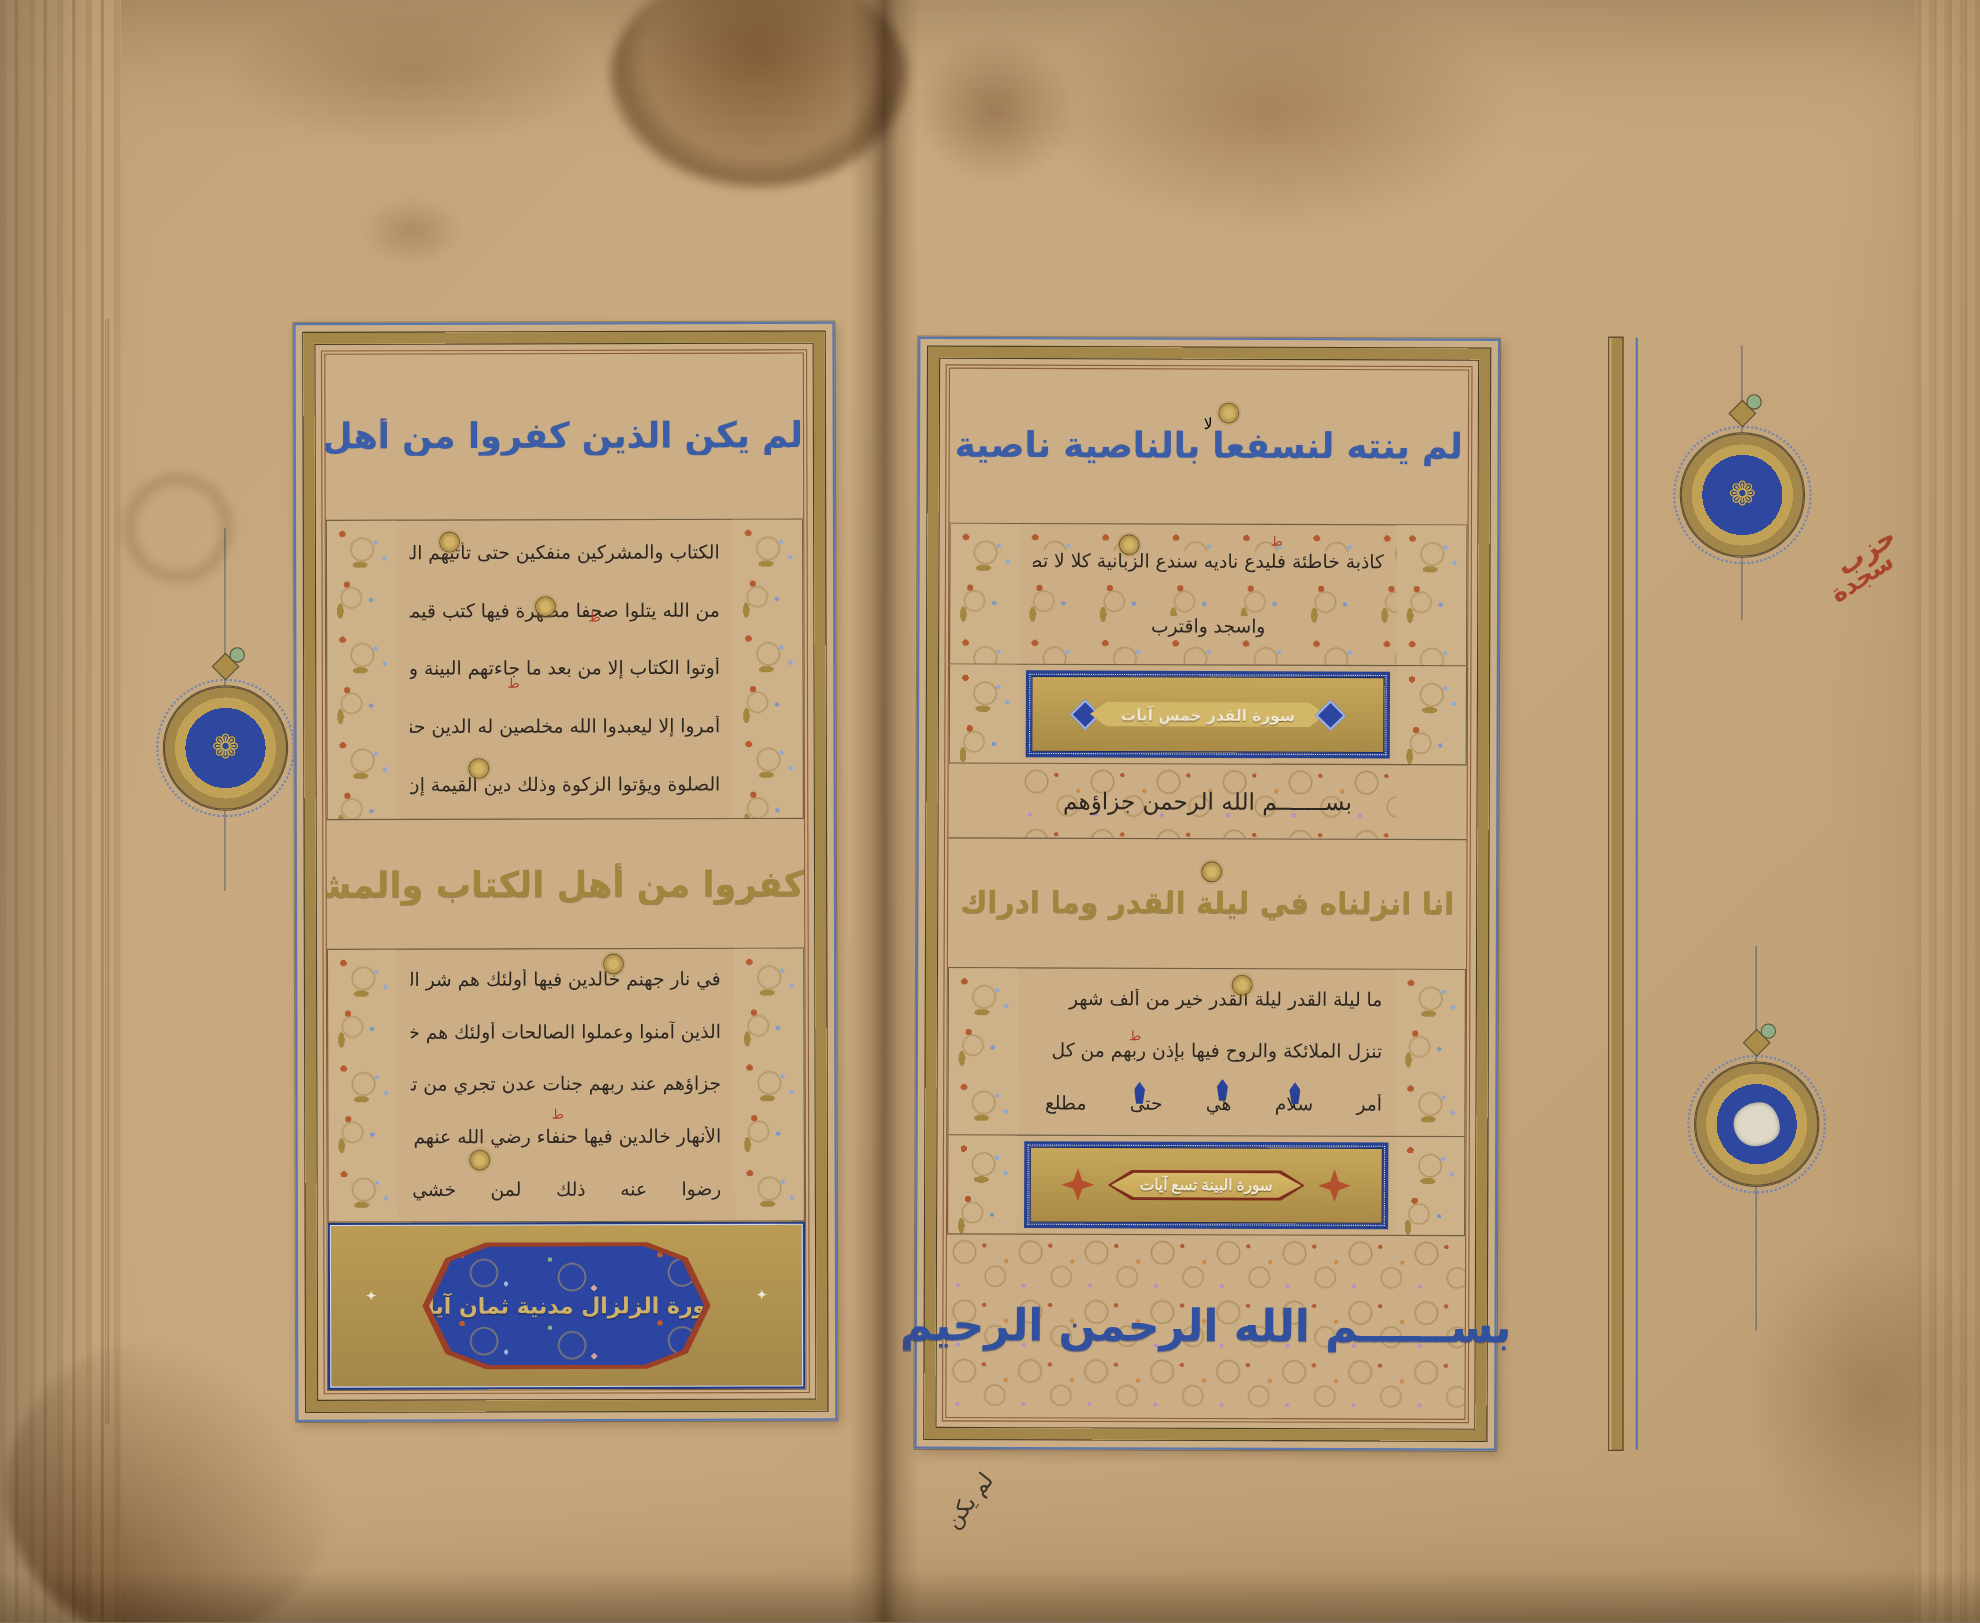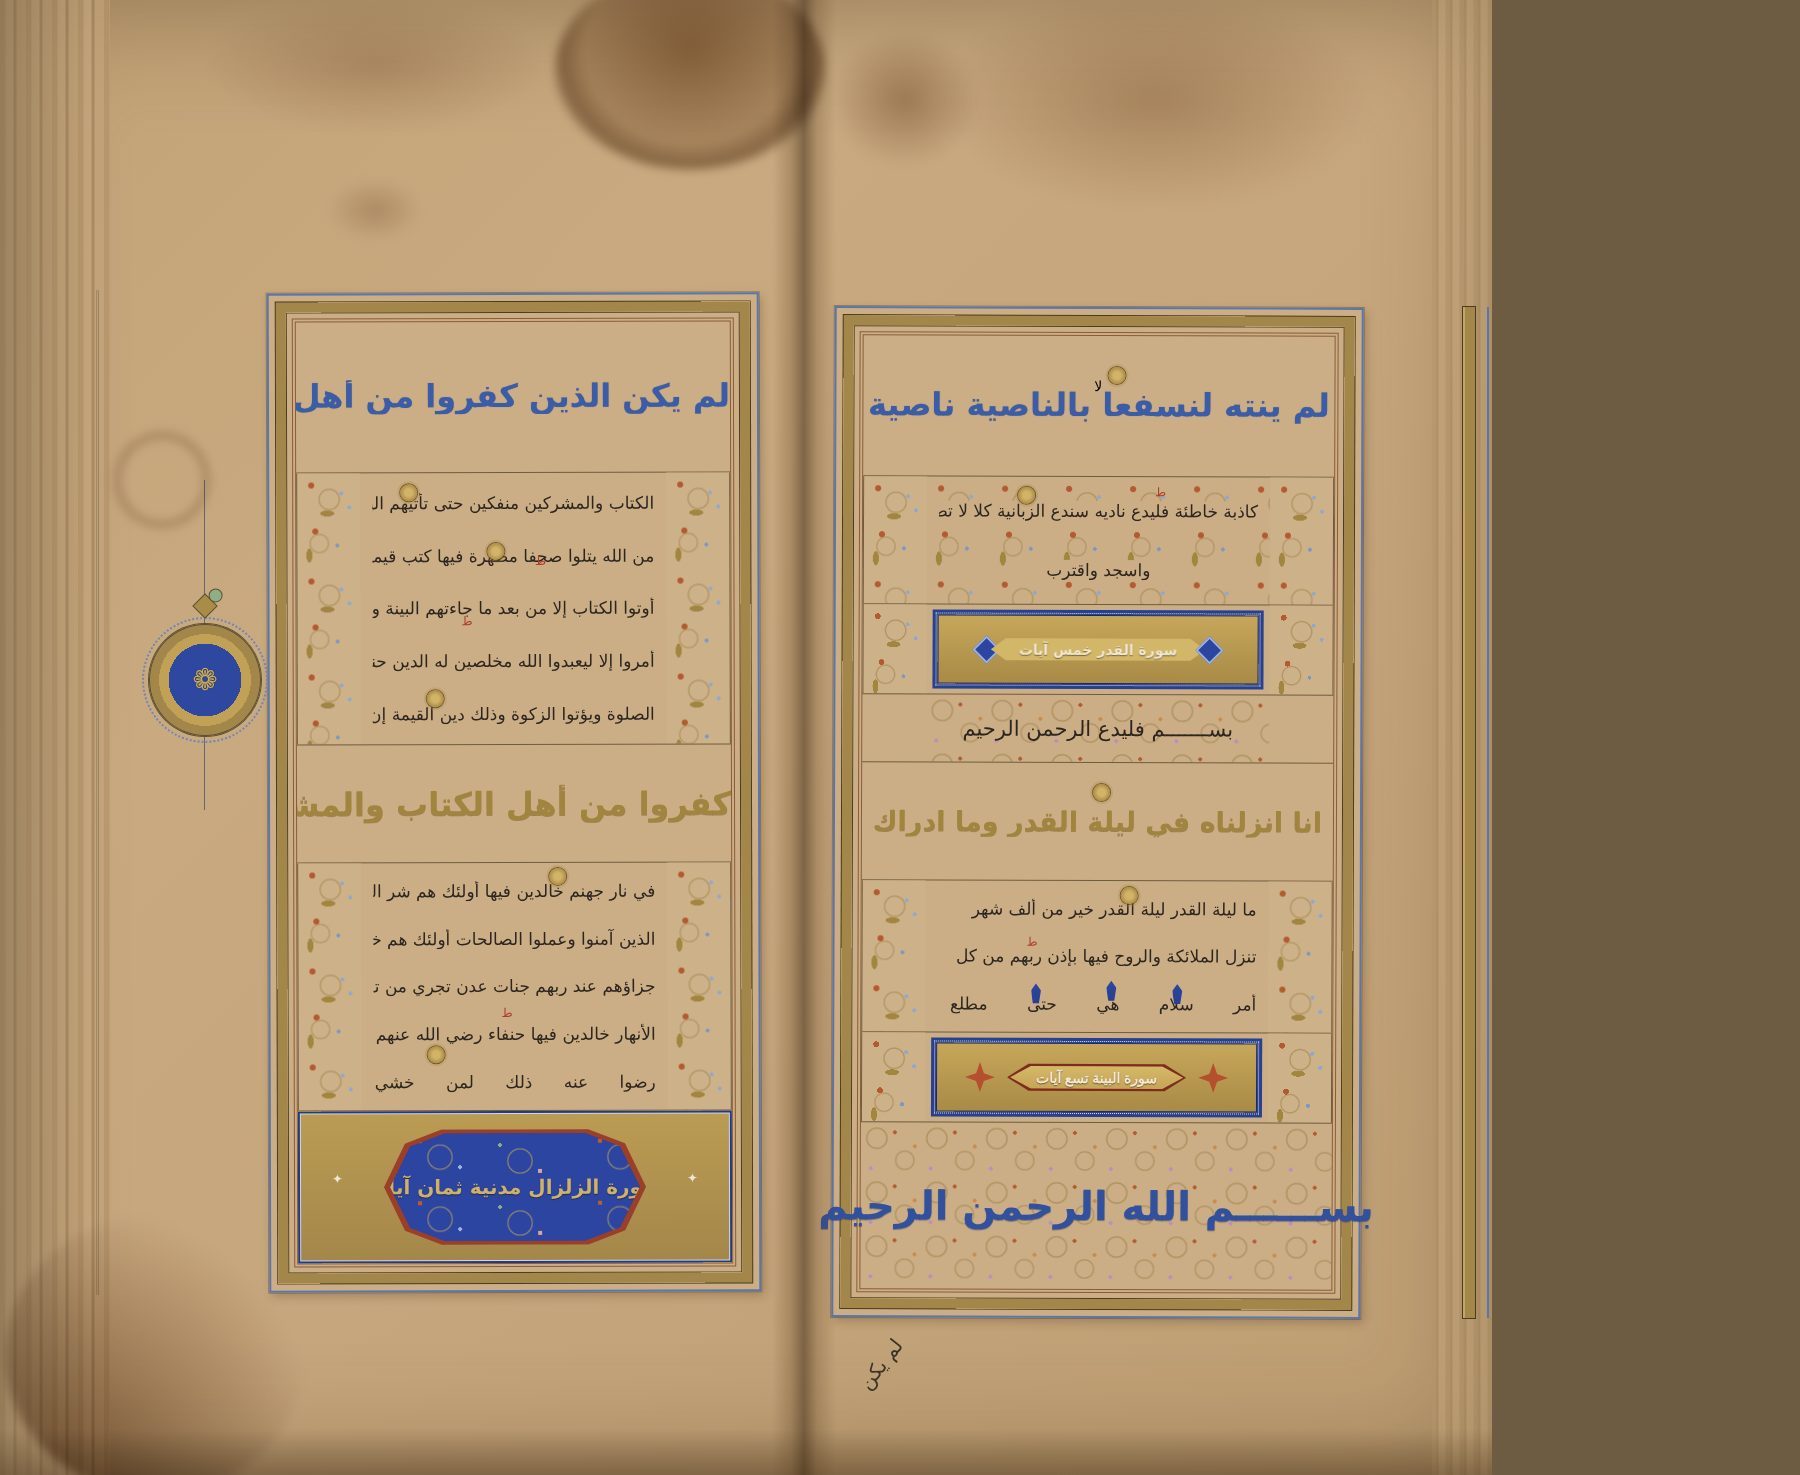--- a/index.html
+++ b/index.html
@@ -1,17 +1,17 @@
 <!DOCTYPE html>
 <html><head>
 <meta charset="utf-8">
 <style>
   html,body{margin:0;padding:0;background:#6d5b42;}
   *{box-sizing:border-box;}
-  .stage{position:relative;width:1492px;height:1475px;overflow:hidden;
+  .stage{position:relative;width:1800px;height:1475px;overflow:hidden;
          background:linear-gradient(135deg,#c2a276 0%,#c9aa80 30%,#c6a67c 55%,#bd9d72 100%);
          font-family:"DejaVu Sans",sans-serif;
          box-shadow:inset 0 0 120px rgba(70,50,25,.45);}
   
   .edge-left{position:absolute;left:0;top:0;width:110px;height:100%;
     background:repeating-linear-gradient(90deg,#b3946a 0 5px,#c6a77d 6px 13px,#a1835c 14px 16px,#c2a278 17px 26px);
     opacity:.75;}
   .edge-left::after{content:"";position:absolute;inset:0;background:linear-gradient(90deg,rgba(109,91,66,.5),rgba(198,166,124,0) 85%);}
   .edge-right{position:absolute;right:0;top:0;width:60px;height:100%;
     background:repeating-linear-gradient(270deg,#b3946a 0 4px,#c6a77d 5px 11px,#a88a60 12px 14px);
@@ -267,21 +267,21 @@
             </div>
             <div class="q-diamond" style="right:12%"></div>
           </div>
         </div>
         <div class="side sr floral"></div>
       </div>
 
       <div class="row tblock row-bs" style="height:68px">
         <div class="side sl floral"></div>
         <div class="bs-center scrollwork">
-          <span class="bs-text">بســـــــم فليدع الرحمن الرحيم</span>
+          <span class="bs-text">بســـــــم الله الرحمن جزاؤهم</span>
         </div>
         <div class="side sr floral"></div>
       </div>
 
       <div class="row goldband" style="height:118px">
         <div class="qline gold-line" style="font-size:27px">انا انزلناه في ليلة القدر وما ادراك</div>
         <span class="rosette" style="left:49%;top:18%"></span>
       </div>
 
       <div class="row tblock" style="height:152px">

